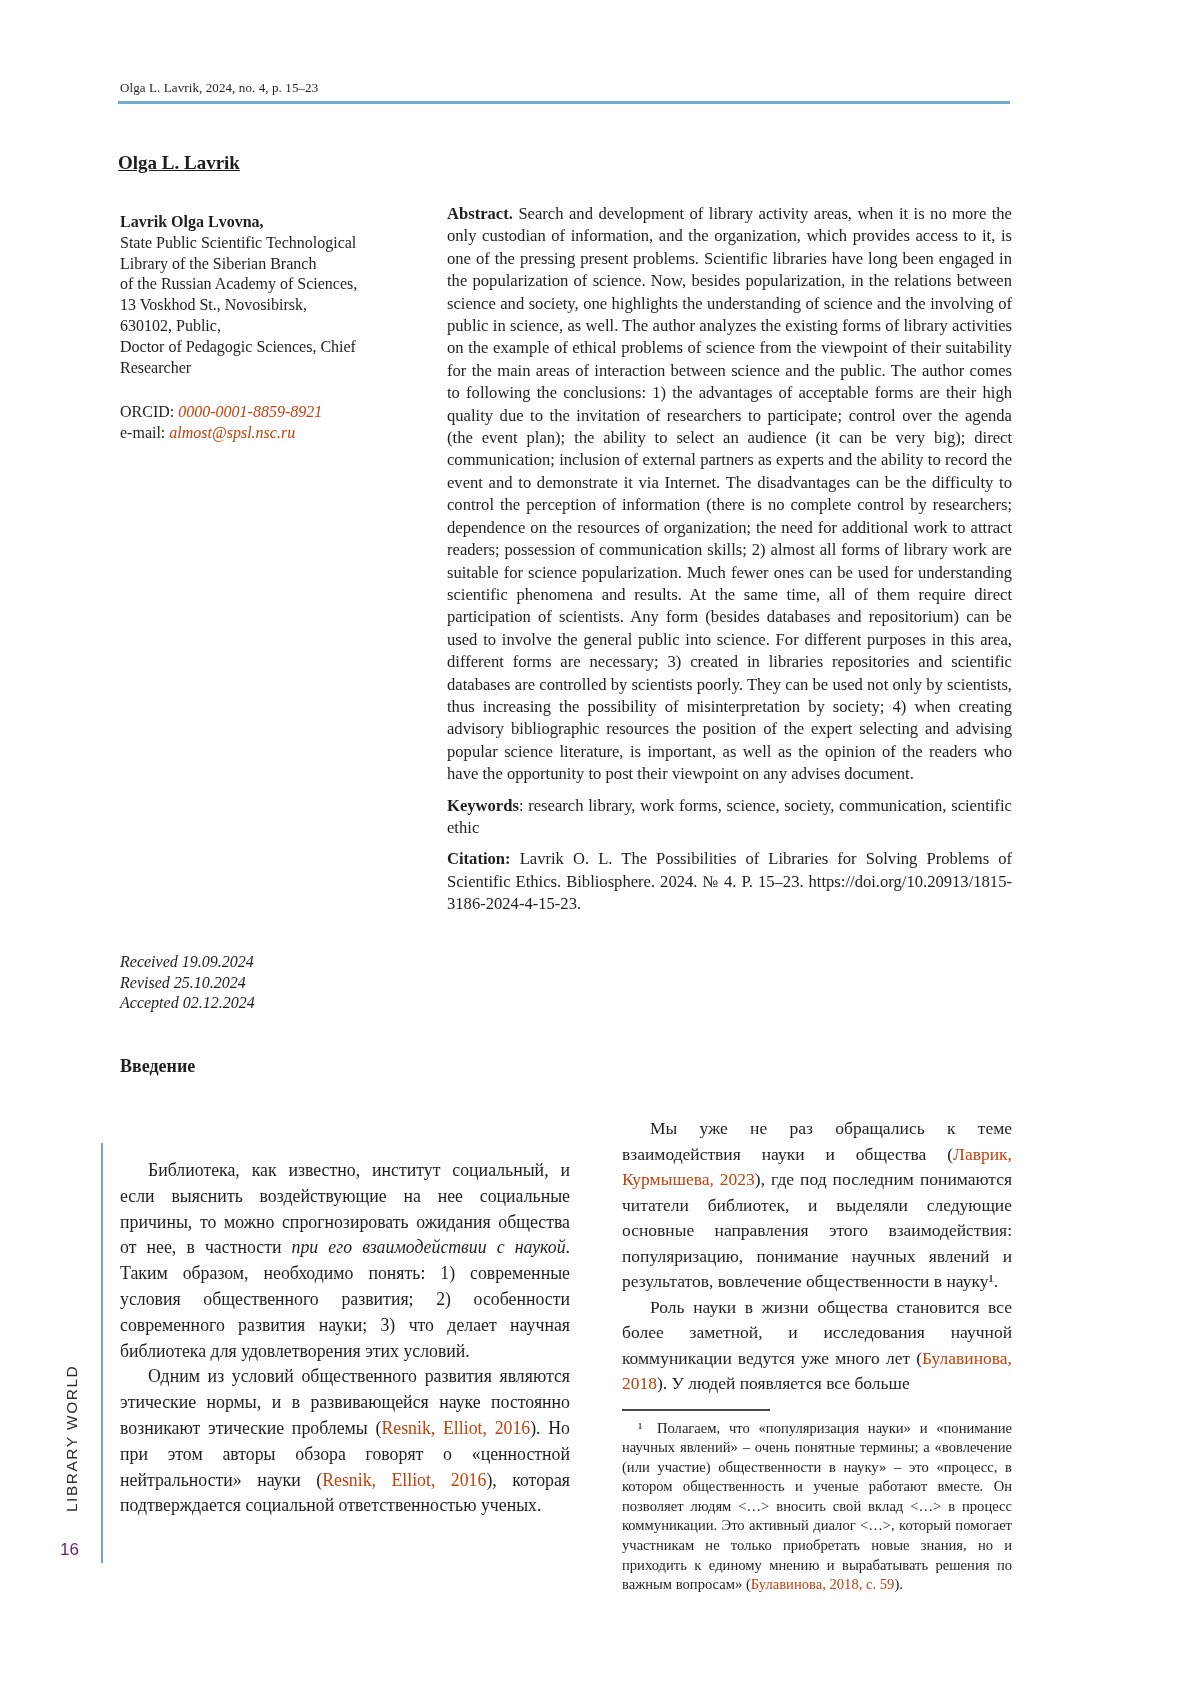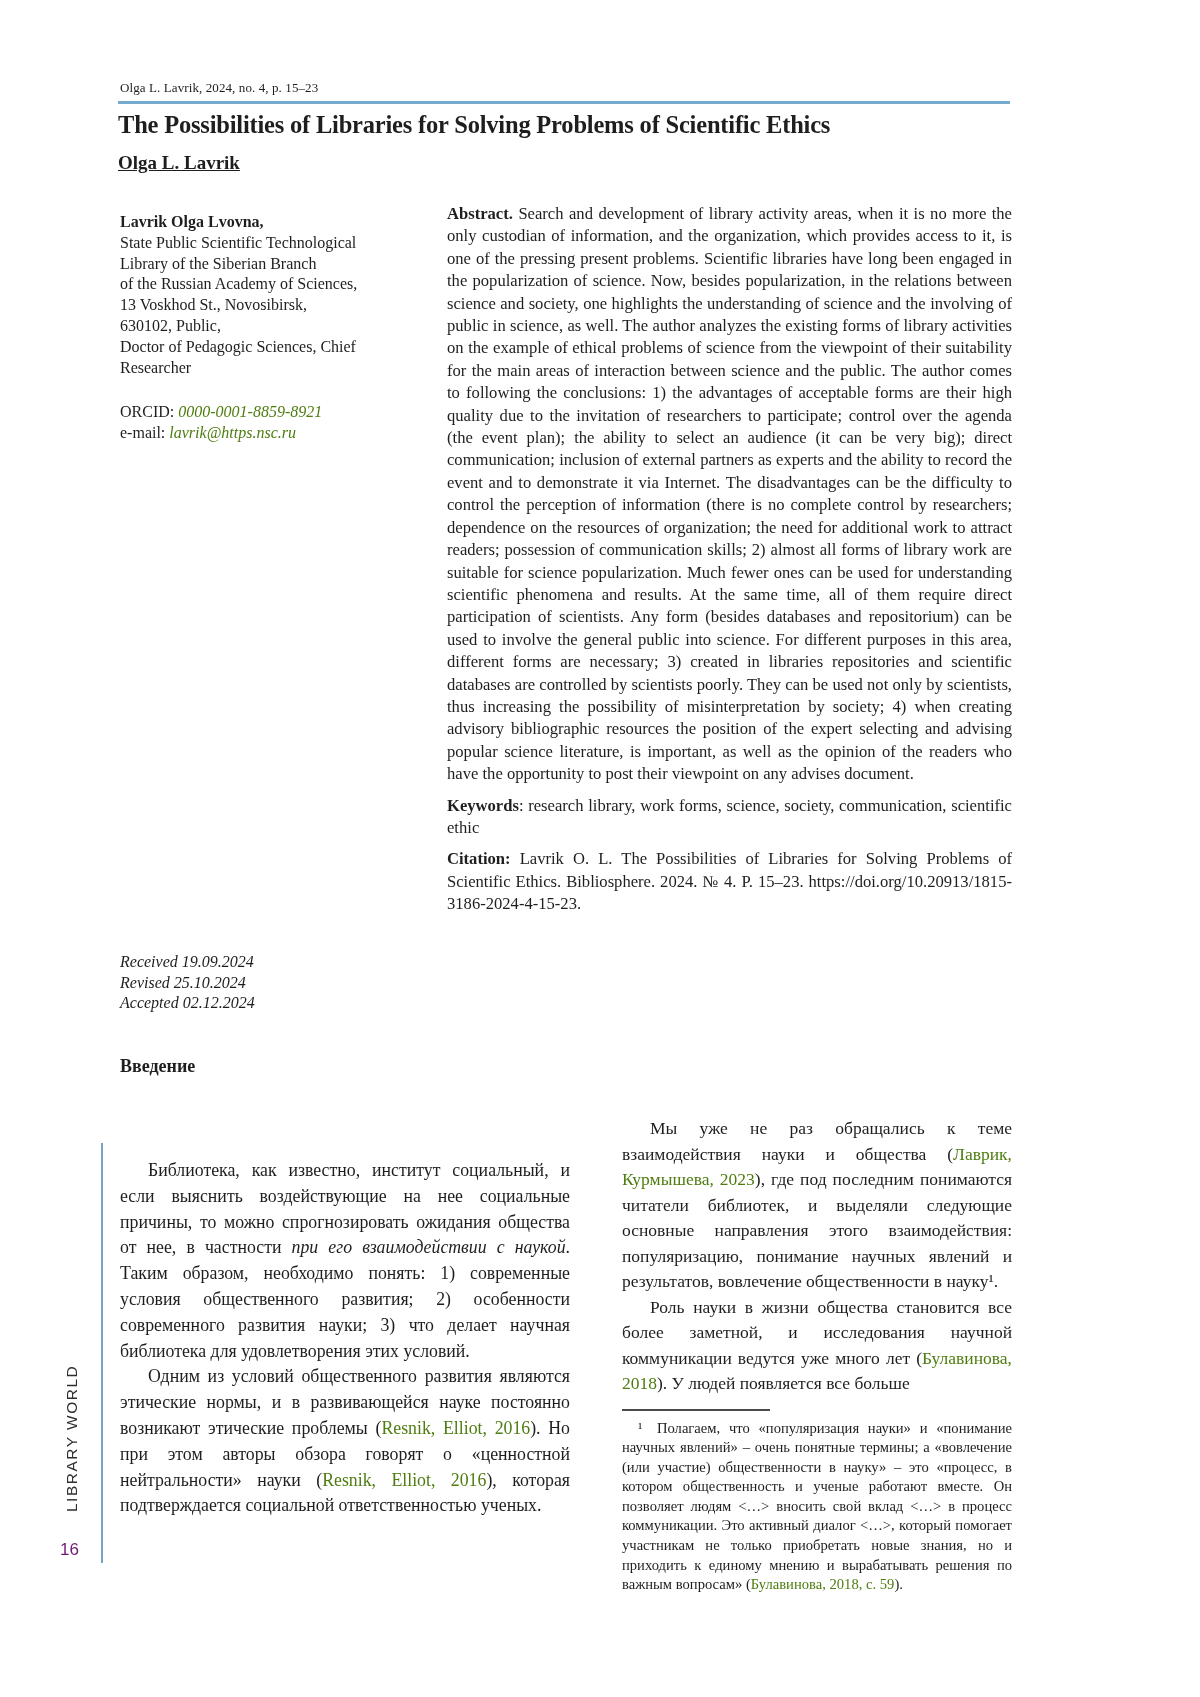--- a/index.html
+++ b/index.html
@@ -25,56 +25,55 @@
 
   .intro-head { position:absolute; left:120px; top:1056px; margin:0; font-size:18px; font-weight:bold; }
   .col { position:absolute; text-align:justify; }
   .col p { margin:0; text-indent:28px; }
   .col-left  { left:120px; top:1158px; width:450px; font-size:17.8px; line-height:25.8px; }
   .col-right { left:622px; top:1116px; width:390px; font-size:17.5px; line-height:25.5px; }
 
   .fn-rule { width:148px; height:2px; background:#4a4a4a; margin:12px 0 8px 0; }
   .fn { font-size:14.6px; line-height:19.6px; margin:0; text-align:justify; text-indent:16px !important; }
 
-  .link { color:#4d7c0f; text-decoration:none; cursor:pointer; }
+  .link { color:#c2410c; text-decoration:none; cursor:pointer; }
   .it { font-style:italic; }
 
   .side-rule { position:absolute; left:101px; top:1143px; width:2px; height:420px; background:#6fa7cc; }
   .side-label {
     position:absolute; left:63px; top:1512px; transform:rotate(-90deg); transform-origin:0 0;
     font-family:"Liberation Sans", sans-serif; font-size:15.5px; letter-spacing:1.5px;
     color:#2e2e2e; white-space:nowrap;
   }
   .page-num { position:absolute; left:60px; top:1540px; font-family:"Liberation Sans", sans-serif;
               font-size:17px; color:#701a75; }
 </style>
 </head>
 <body>
 
 <div class="page">
 
   <div class="runhead">Olga L. Lavrik, 2024, no. 4, p. 15–23</div>
   <div class="head-rule"></div>
-  <h1 class="title">The Possibilities of Libraries for Solving Problems of Scientific Ethics</h1>
   <div class="author-name">Olga L. Lavrik</div>
 
   <aside class="author-block">
     <div class="ab-name">Lavrik Olga Lvovna,</div>
     <div class="ab-aff">
         <div>State Public Scientific Technological</div>
         <div>Library of the Siberian Branch</div>
         <div>of the Russian Academy of Sciences,</div>
         <div>13 Voskhod St., Novosibirsk,</div>
         <div>630102, Public,</div>
         <div>Doctor of Pedagogic Sciences, Chief</div>
         <div>Researcher</div>
       </div>
     <div class="ab-ids">
       <div><span>ORCID: </span><a class="link it">0000-0001-8859-8921</a></div>
-      <div><span>e-mail: </span><a class="link it">lavrik@https.nsc.ru</a></div>
+      <div><span>e-mail: </span><a class="link it">almost@spsl.nsc.ru</a></div>
     </div>
   </aside>
 
   <div class="dates">
     <div>Received 19.09.2024</div>
     <div>Revised 25.10.2024</div>
     <div>Accepted 02.12.2024</div>
   </div>
 
   <section class="abstract-col">

